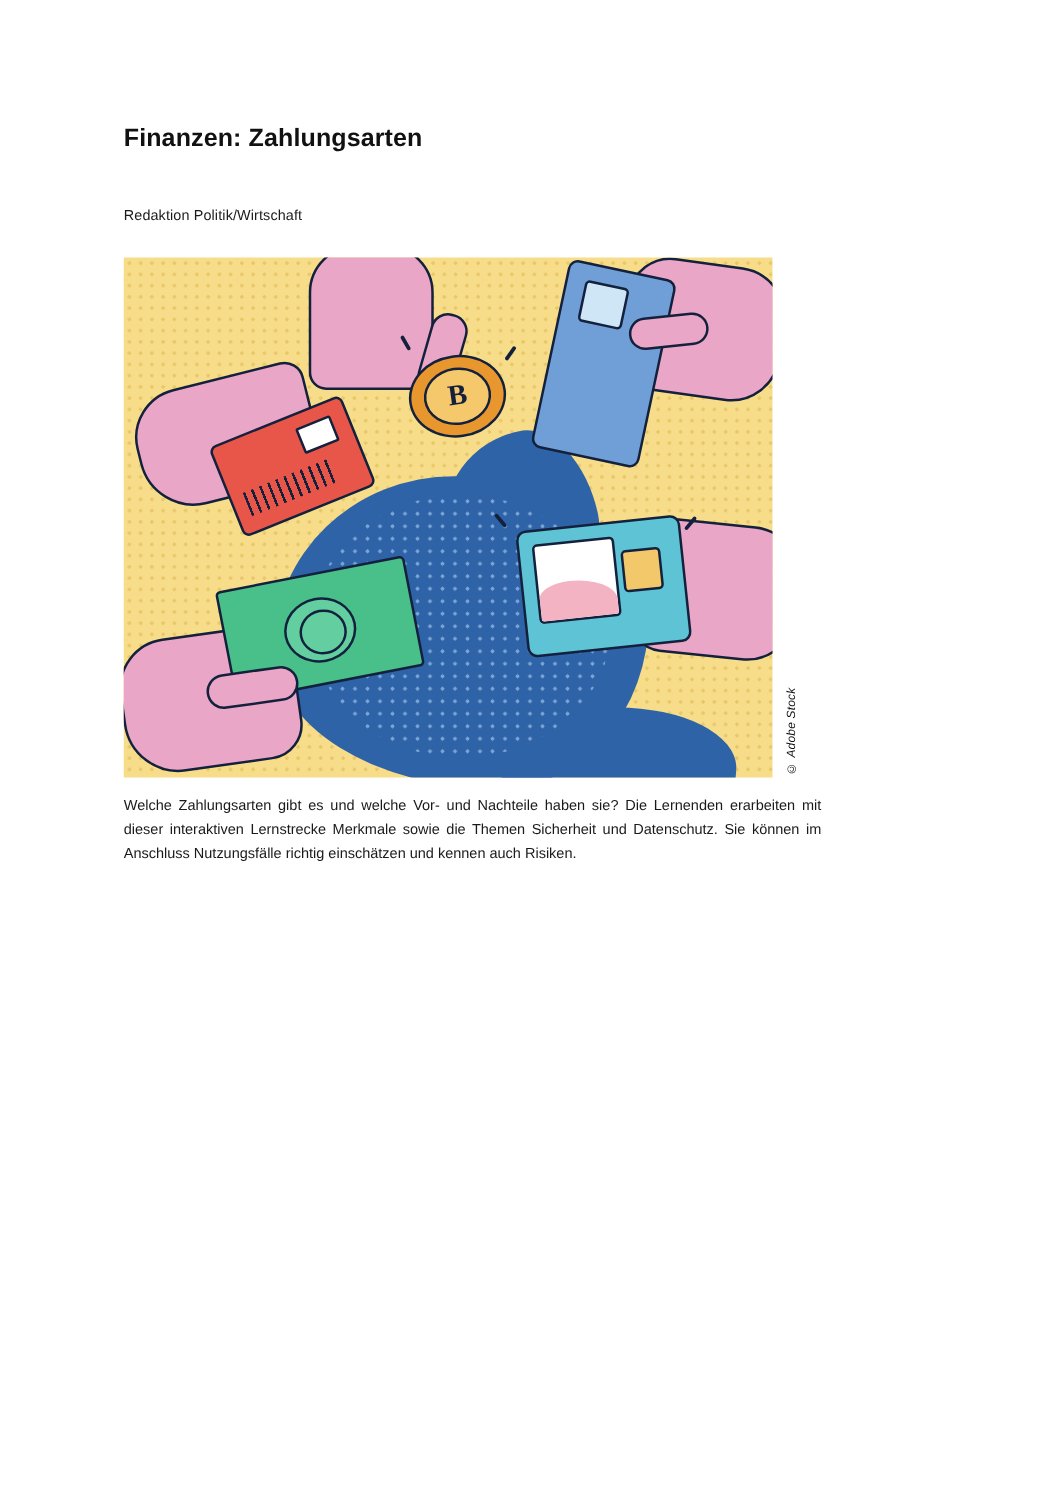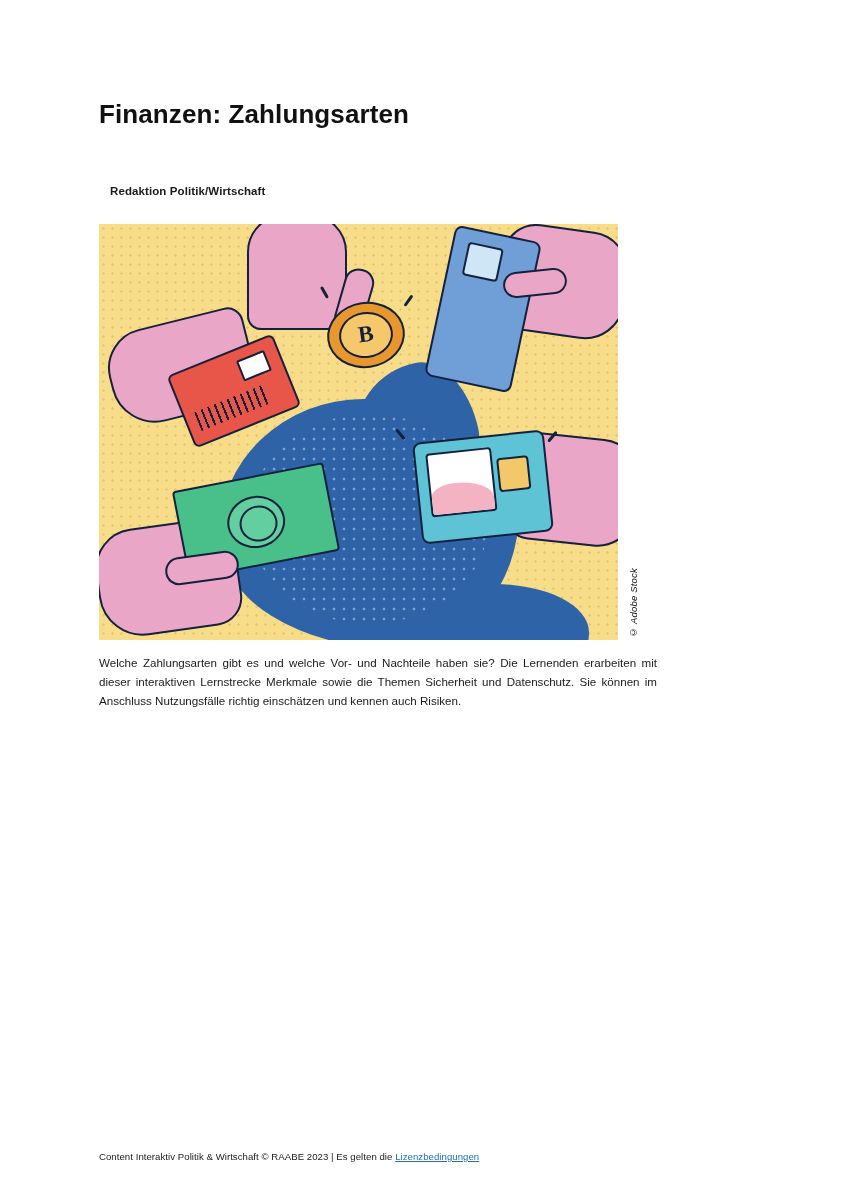--- a/index.html
+++ b/index.html
@@ -19,33 +19,33 @@
     overflow: hidden;
     box-sizing: border-box;
   }
   .content {
     position: absolute;
     left: 99px;
     top: 0;
     width: 558px;
   }
   .doc-title {
-    font-size: 26px;
+    font-size: 20px;
     font-weight: bold;
     letter-spacing: 0.1px;
     color: #111111;
     margin: 0;
     padding-top: 99px;
     line-height: 1.2;
   }
   .doc-subtitle {
     font-size: 11.5px;
-    font-weight: bold;
+    font-weight: normal;
     color: #1a1a1a;
-    margin: 11px;
+    margin: 0;
     padding-top: 44px;
     letter-spacing: 0.1px;
   }
   .figure-wrap {
     position: relative;
     margin-top: 27px;
     width: 558px;
   }
   .figure {
     position: relative;
@@ -415,17 +415,14 @@
 
       <div class="credit">© Adobe Stock</div>
     </div>
 
     <p class="body-text">Welche Zahlungsarten gibt es und welche Vor- und Nachteile haben sie? Die Lernenden erarbeiten mit dieser interaktiven Lernstrecke Merkmale sowie die Themen Sicherheit und Datenschutz. Sie können im Anschluss Nutzungsfälle richtig einschätzen und kennen auch Risiken.</p>
 
   </div>
 
   <div class="footer-rule"></div>
 
-  <div class="footer">
-    <span>Content Interaktiv Politik &amp; Wirtschaft  © RAABE 2023 | Es gelten die </span><a href="#" class="link">Lizenzbedingungen</a>
-  </div>
 
 </div>
 
 </body></html>

